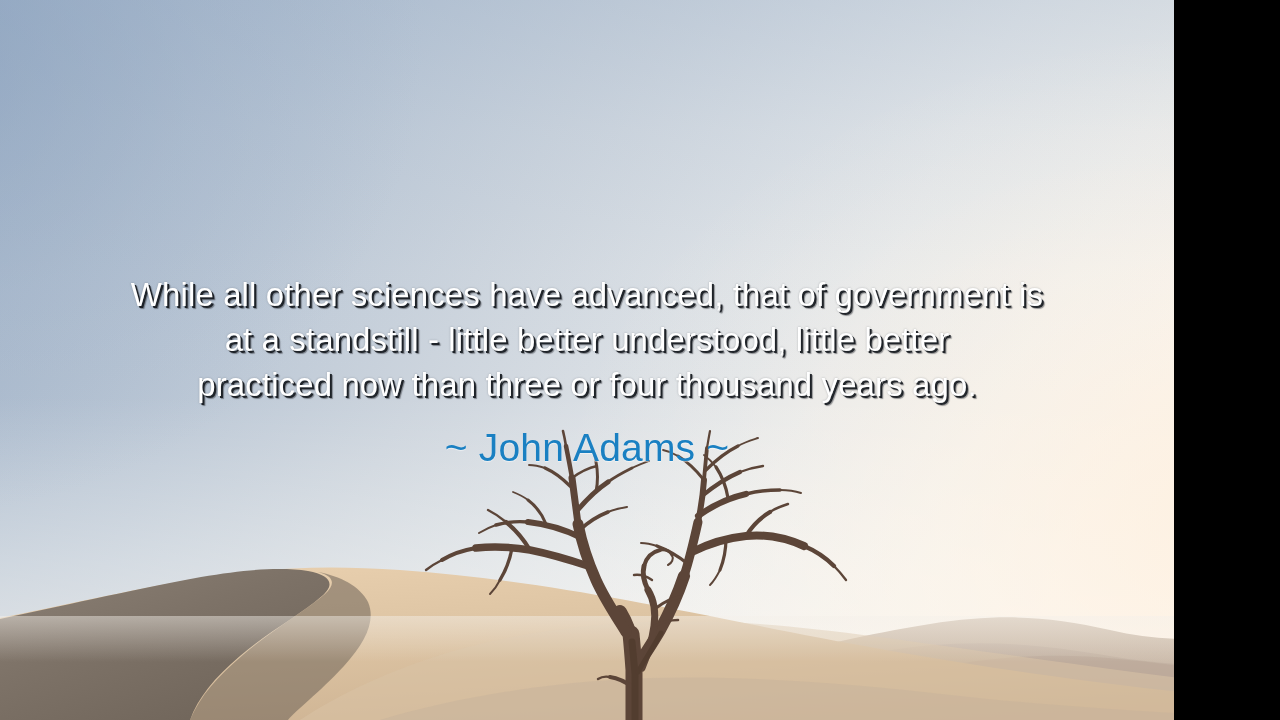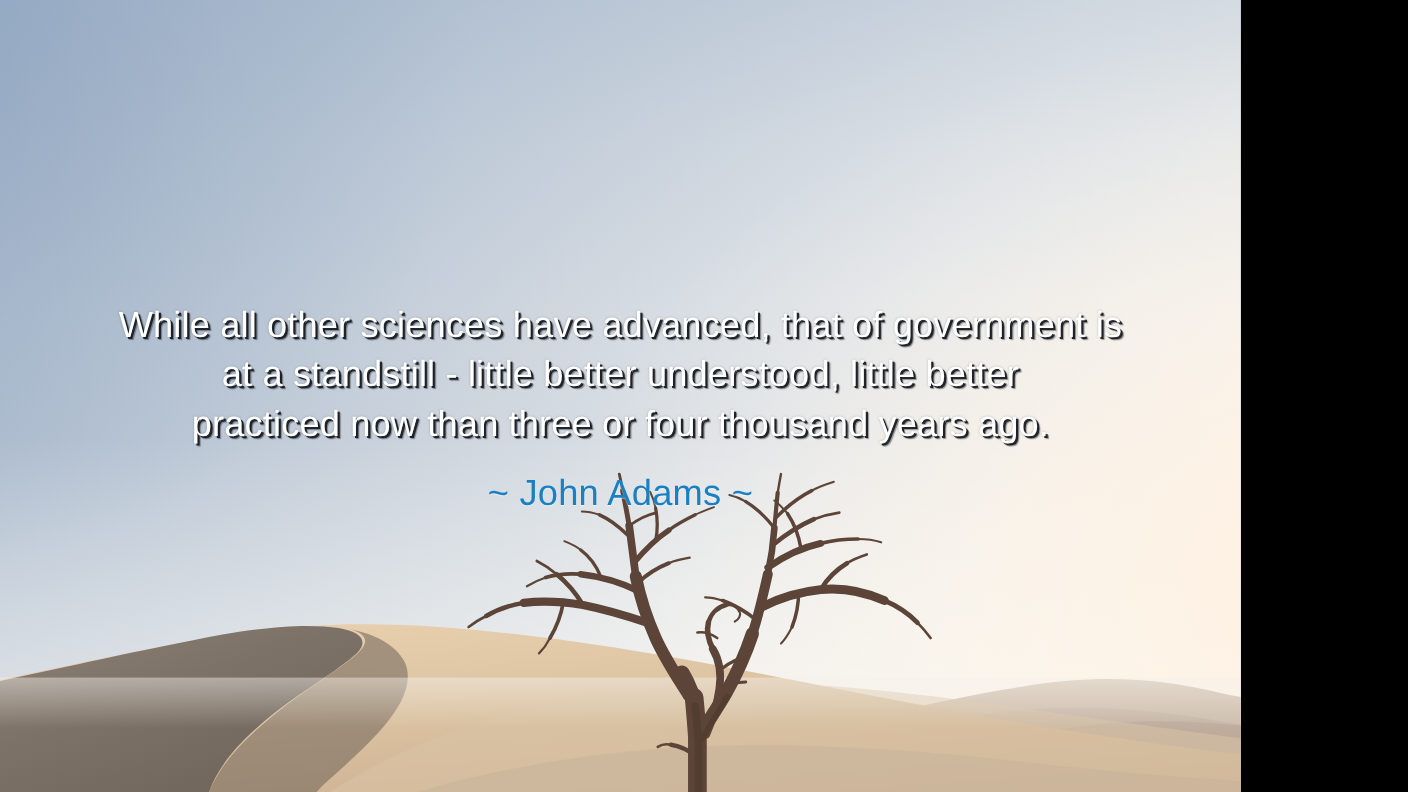--- a/index.html
+++ b/index.html
@@ -11,20 +11,21 @@
   body {
     font-family: "Liberation Sans", sans-serif;
   }
 
   #stage {
     position: relative;
     width: 1128px;
     height: 720px;
     overflow: hidden;
     background: #cfd6dd;
+    padding-left: 46px;
   }
 
   
   .layer {
     position: absolute;
     inset: 0;
     pointer-events: none;
   }
 
   
@@ -104,21 +105,21 @@
     text-shadow:
        2px 2px 0px rgba(22,26,32,0.92),
        3px 3px 1px rgba(30,34,40,0.45),
        0 0 2px rgba(60,66,74,0.35);
     white-space: pre-line;
   }
   #attribution {
     margin: 0;
     padding-top: 21px;
     color: #1a80c2;
-    font-size: 33px;
+    font-size: 39px;
     line-height: 40px;
     font-weight: 400;
     letter-spacing: 0.2px;
     text-shadow: 0 1px 1px rgba(255,255,255,0.55);
   }
 </style>
 </head>
 <body>
 
 <div id="stage">

